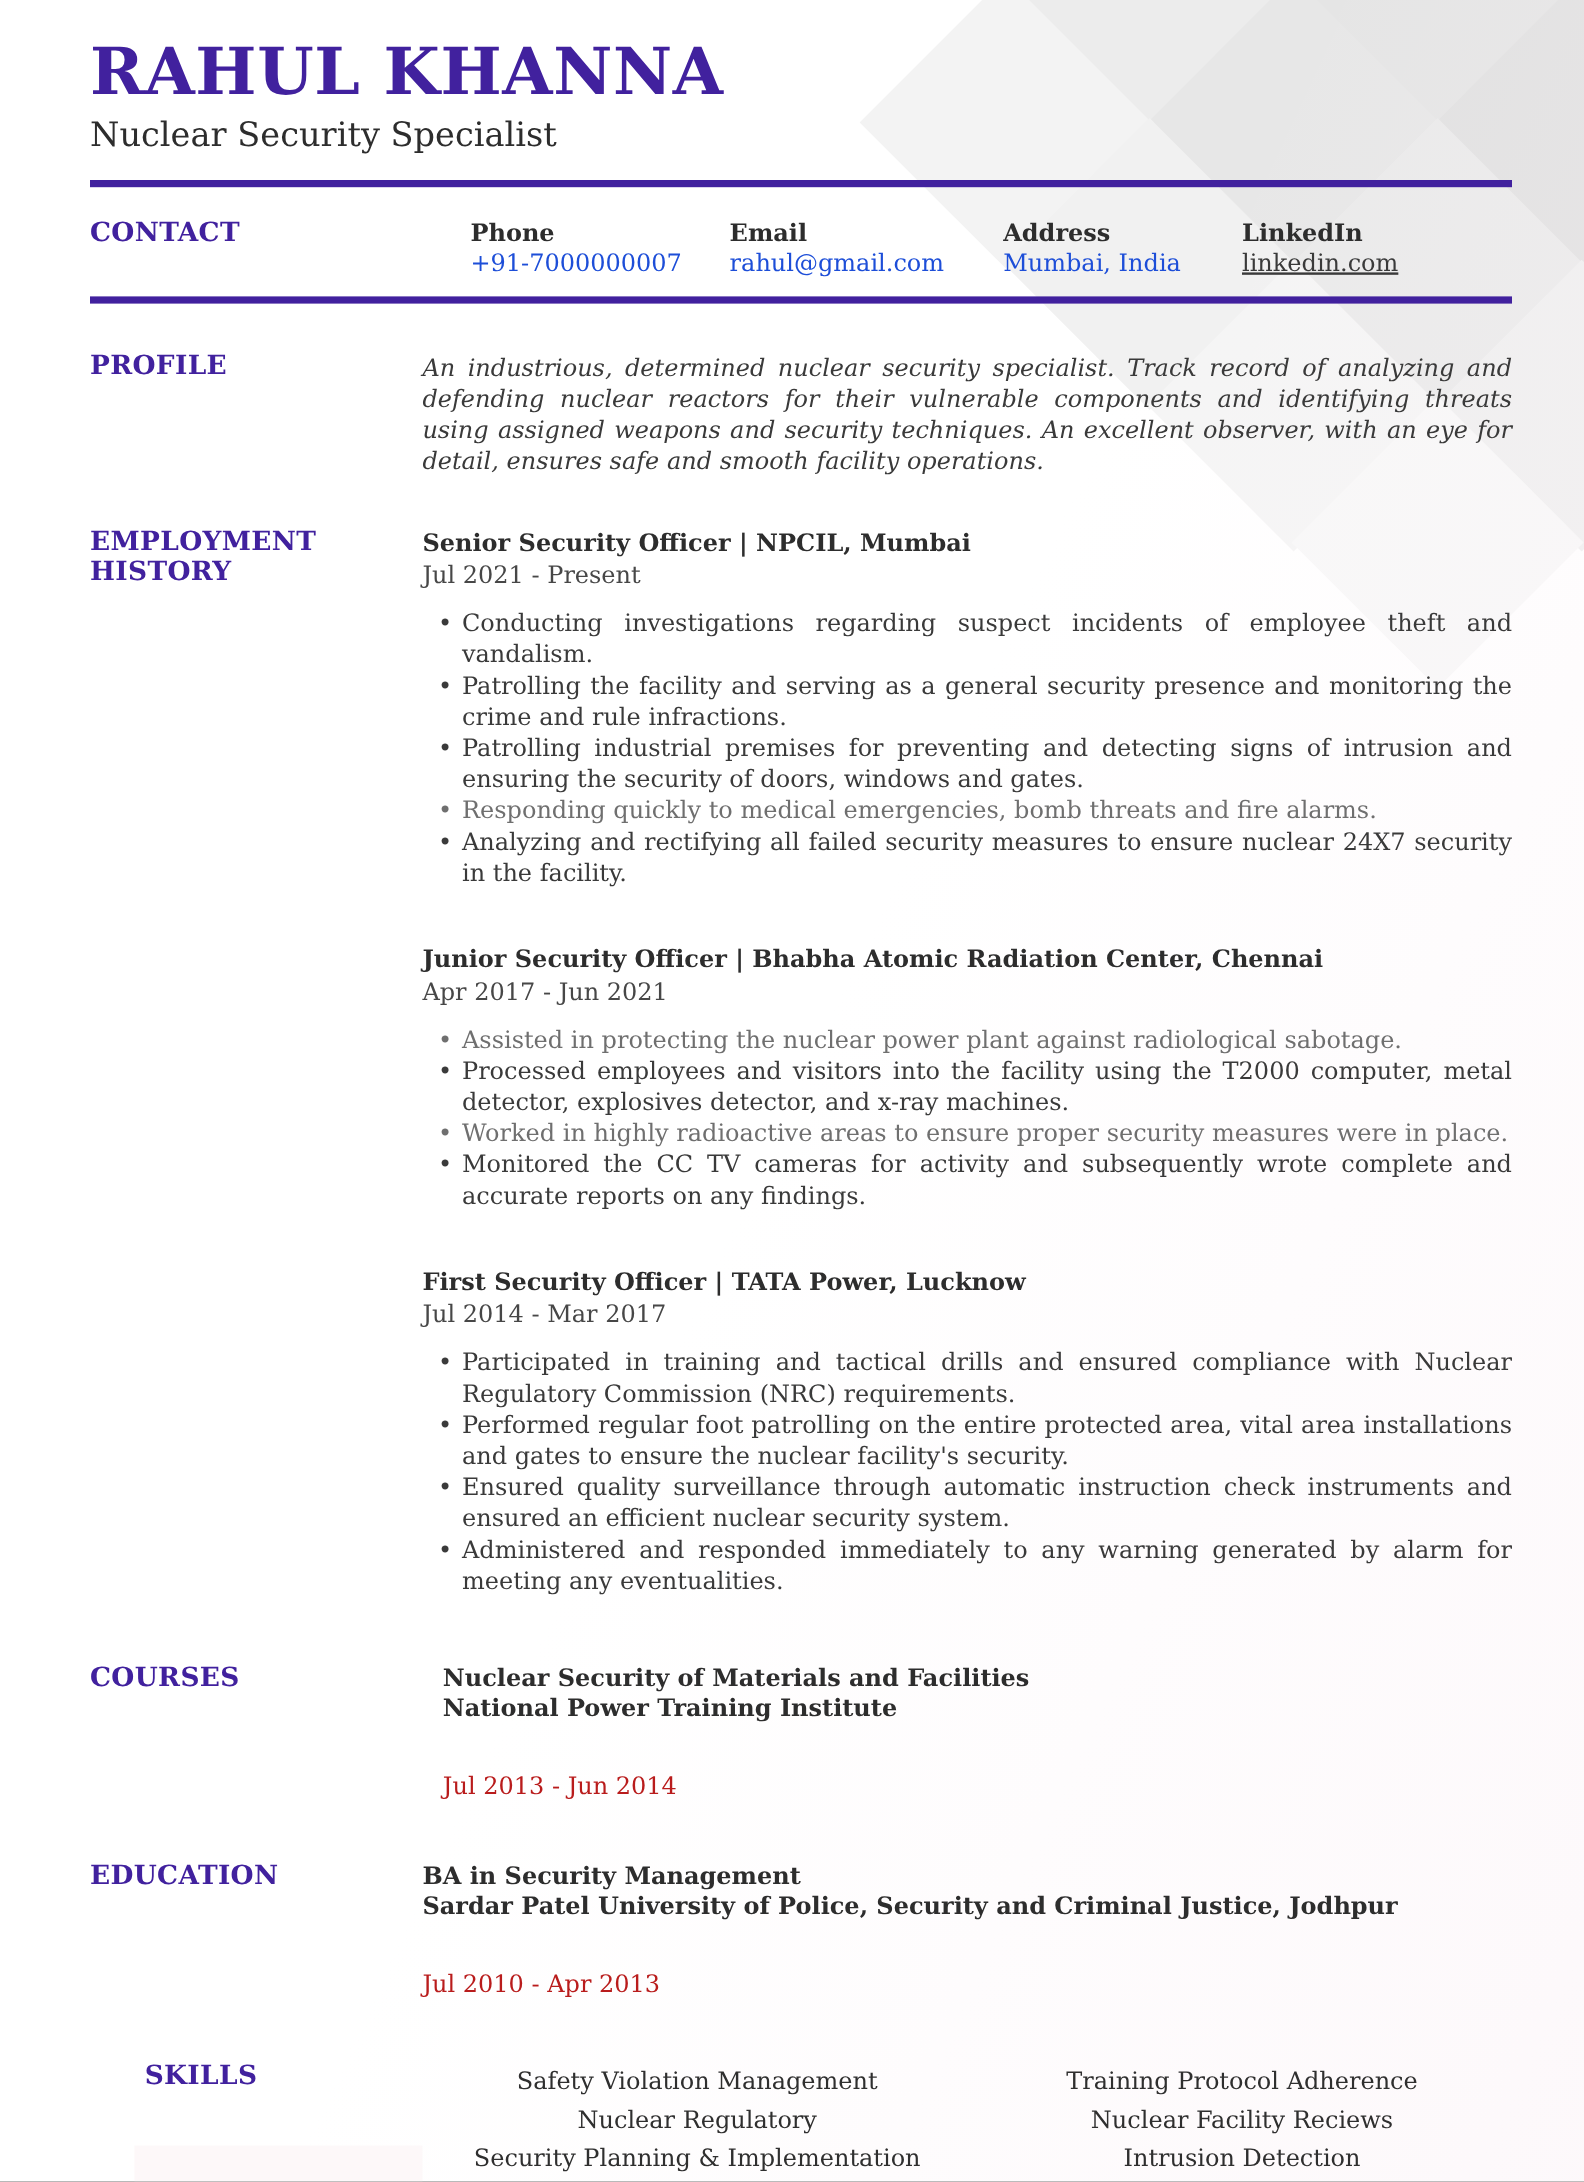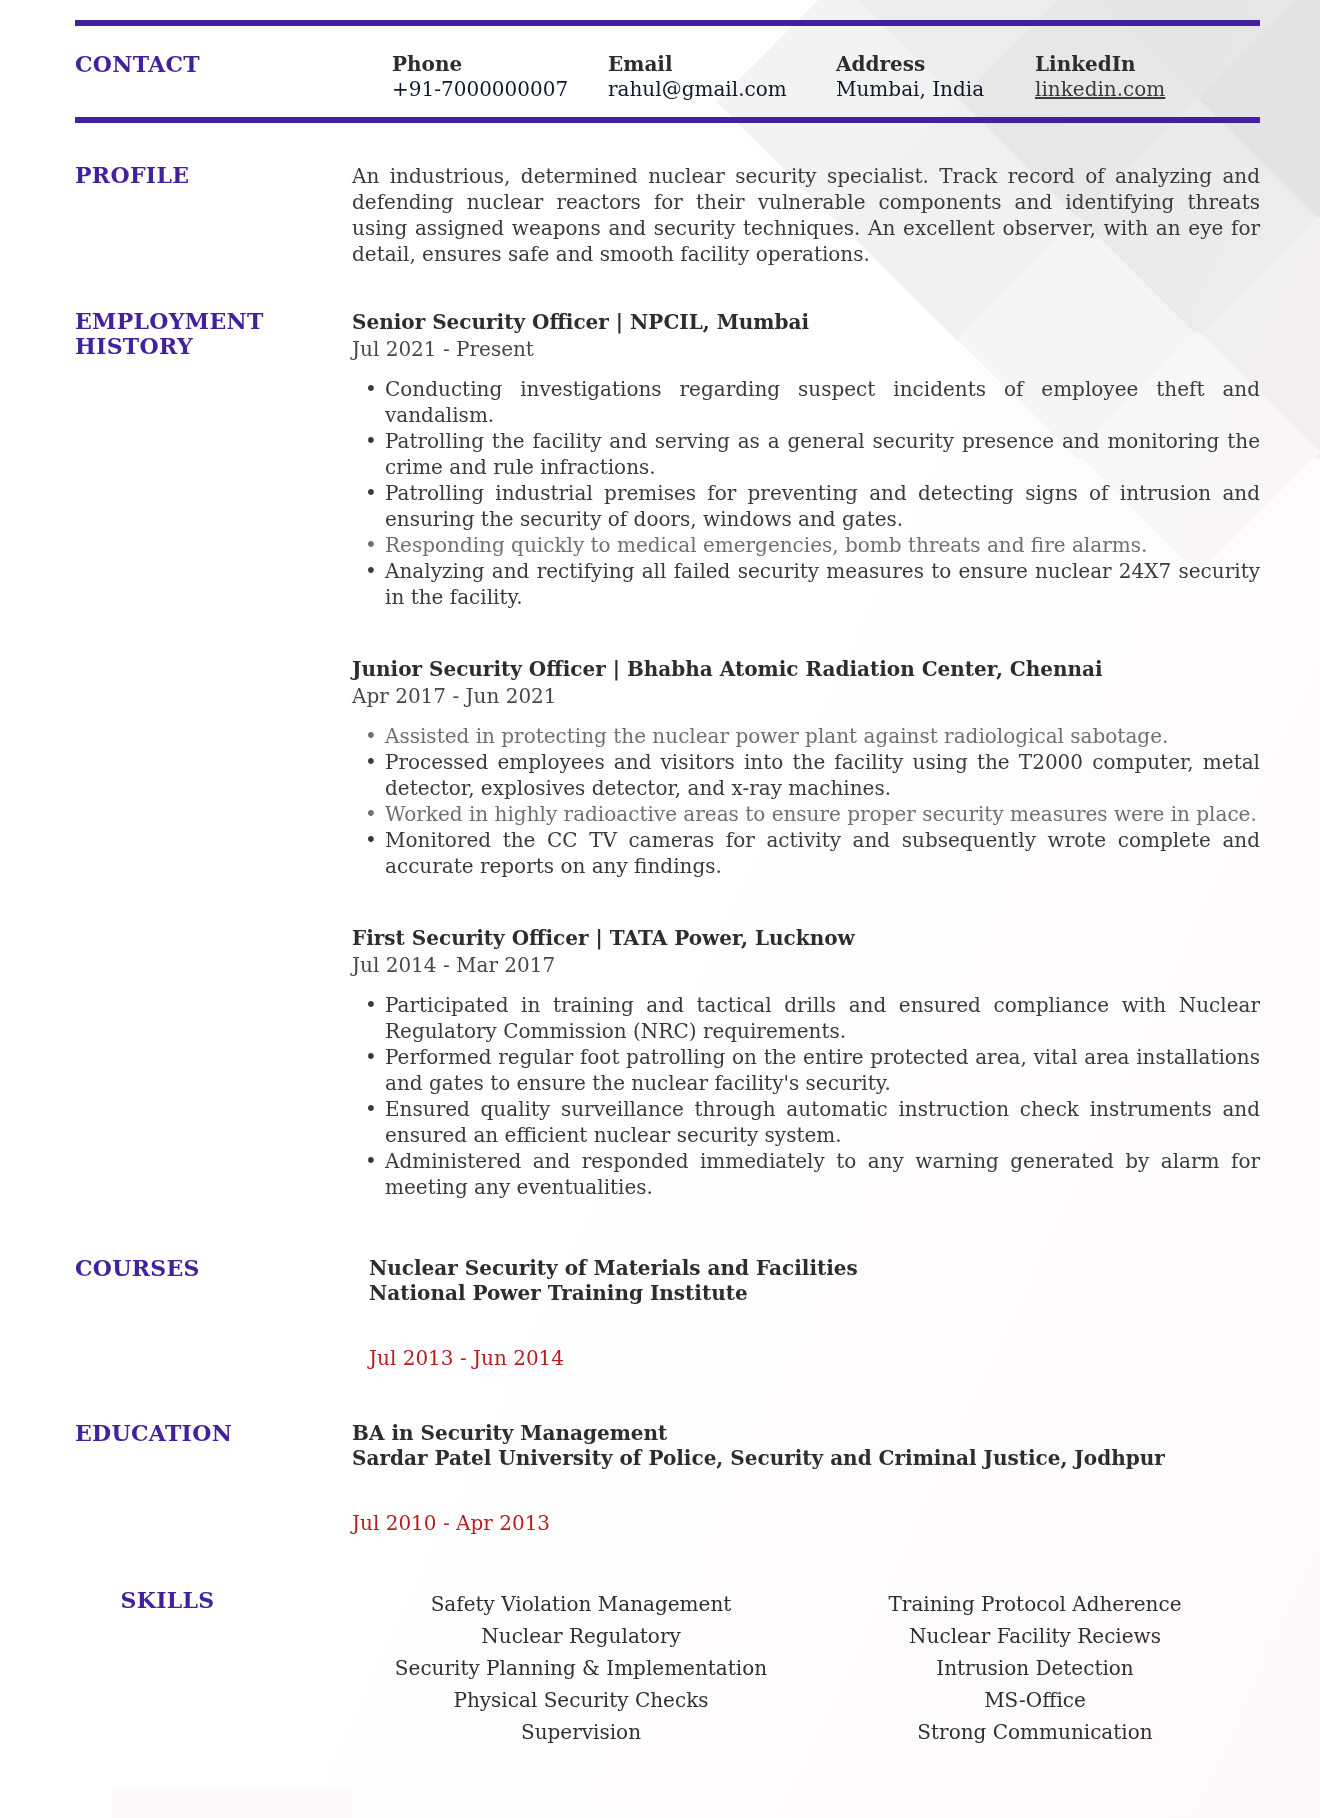--- a/index.html
+++ b/index.html
@@ -27,25 +27,25 @@
   .rule-2 { margin-top:14px; }
 
   .row { display:grid; grid-template-columns:277px 1fr; align-items:start; }
   h2.sec-h { margin:0; font-size:22px; line-height:1.15; font-weight:bold;
     color:#41219e; letter-spacing:0.3px; max-width:185px; }
 
   
   .sec-contact { margin-top:26px;gap:40px; }
   .contact-grid { display:grid; grid-template-columns:216px 228px 199px 1fr; }
   .c-label { font-weight:bold; color:#2d2d2d; font-size:20px; line-height:24px; }
-  .c-value { font-size:20px; line-height:27px; color:#0f172a; }
+  .c-value { font-size:20px; line-height:27px; color:#1d4ed8; }
   a.c-link { color:#3a3a3a; text-decoration:underline; cursor:pointer; }
 
   
-  .body-text { font-size:20px; line-height:26px; text-align:justify; }
+  .body-text { font-size:20px; line-height:26px; text-align:justify;font-style:italic; }
   .sec-profile { margin-top:40px; }
 
   .sec-employment { margin-top:42px; }
   .job-title { font-weight:bold; color:#2d2d2d; font-size:20px; line-height:27px; }
   .job-date { font-size:20px; line-height:27px; color:#474747; }
   .bullets { margin-top:13px; }
   .bullet { position:relative; padding-left:33px; font-size:20px; line-height:26px;
     text-align:justify; }
   .bullet::before { content:"\2022"; position:absolute; left:13px; }
   .bullet.muted { color:#6f6f6f; }
@@ -75,20 +75,24 @@
     <div class="diamond" style="left:1112px;top:134px;background:#eaeaea;"></div>
     <div class="diamond" style="left:992px;top:252px;background:#f5f5f5;"></div>
     <div class="diamond" style="left:1232px;top:252px;background:#efefef;"></div>
     <div class="diamond" style="left:1112px;top:366px;background:#f8f8f8;"></div>
   </div>
   <div class="tint"></div>
   <div class="bottom-tint"></div>
 
   <div class="content">
 
+    <header>
+      <h1 class="name">RAHUL KHANNA</h1>
+      <div class="subtitle">Nuclear Security Specialist</div>
+    </header>
 
     <div class="rule rule-1"></div>
 
     <section class="row sec-contact">
       <div>
         <h2 class="sec-h">CONTACT</h2>
       </div>
       <div class="contact-grid">
         <div>
           <div class="c-label">Phone</div>

